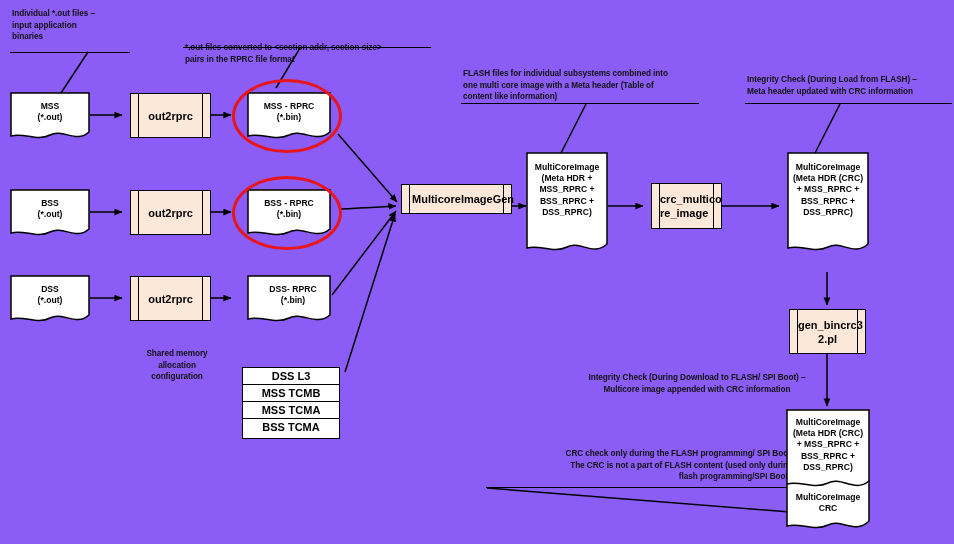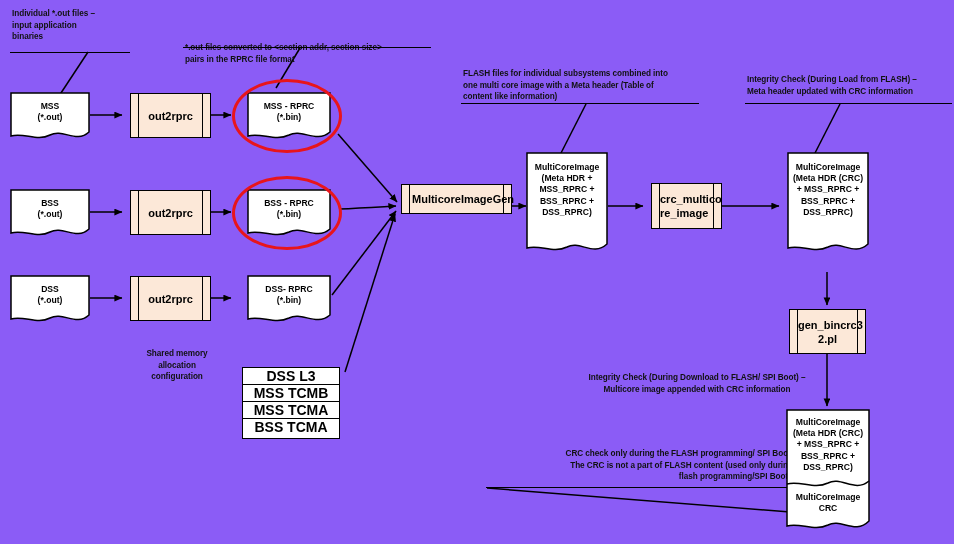--- a/index.html
+++ b/index.html
@@ -96,21 +96,21 @@
     position: absolute;
     border: 1.4px solid #000000;
     box-sizing: border-box;
     background: #ffffff;
   }
   .memtable .row {
     box-sizing: border-box;
     height: 17px;
     line-height: 16px;
     text-align: center;
-    font-size: 14px;
+    font-size: 11px;
     font-weight: bold;
     color: #000000;
     border-bottom: 1.4px solid #000000;
   }
   .memtable .row:last-child { border-bottom: none; }
 
   
   .ellipse {
     position: absolute;
     border: 3.6px solid #e8151b;
@@ -253,21 +253,21 @@
 
   <div class="doc" style="left:247px; top:189px; width:84px; height:52px;">
     <svg width="84" height="52" viewBox="0 0 84 52">
       <path d="M1,1 L83,1 L83,40 C69,52 55,36 42,43 C28,50 14,40 1,44 Z" fill="#ffffff" stroke="#000000" stroke-width="1.5"></path>
     </svg>
     <div class="doc-label" style="top:9px;">BSS - RPRC
 (*.bin)</div>
   </div>
   <div class="ellipse" style="left:232px; top:176px; width:110px; height:74px;"></div>
 
-  <div class="doc" style="left:247px; top:275px; width:84px; height:52px;">
+  <div class="doc" style="left:247px; top:275px; width:84px; height:52px;padding-left:8px;">
     <svg width="84" height="52" viewBox="0 0 84 52">
       <path d="M1,1 L83,1 L83,40 C69,52 55,36 42,43 C28,50 14,40 1,44 Z" fill="#ffffff" stroke="#000000" stroke-width="1.5"></path>
     </svg>
     <div class="doc-label" style="top:9px;">DSS- RPRC
 (*.bin)</div>
   </div>
 
   <div class="memtable" style="left:242px; top:367px; width:98px; height:72px;">
     <div class="row">DSS L3</div>
     <div class="row">MSS TCMB</div>

